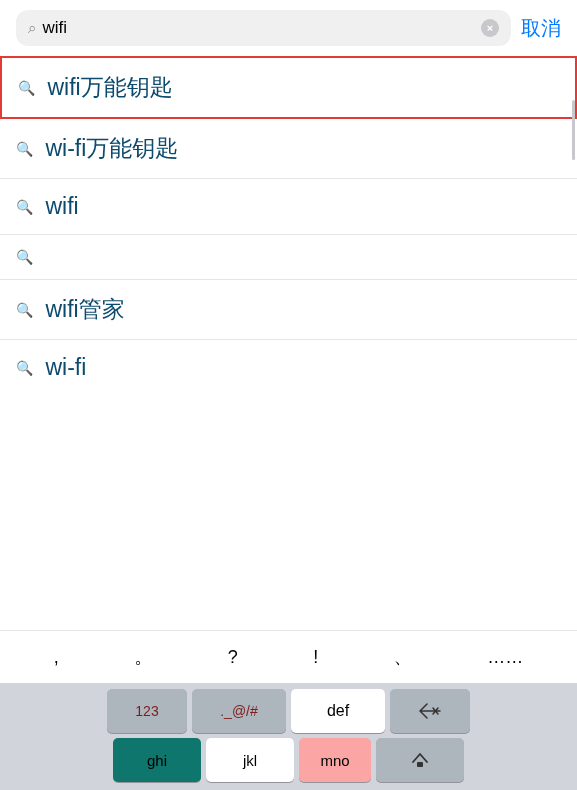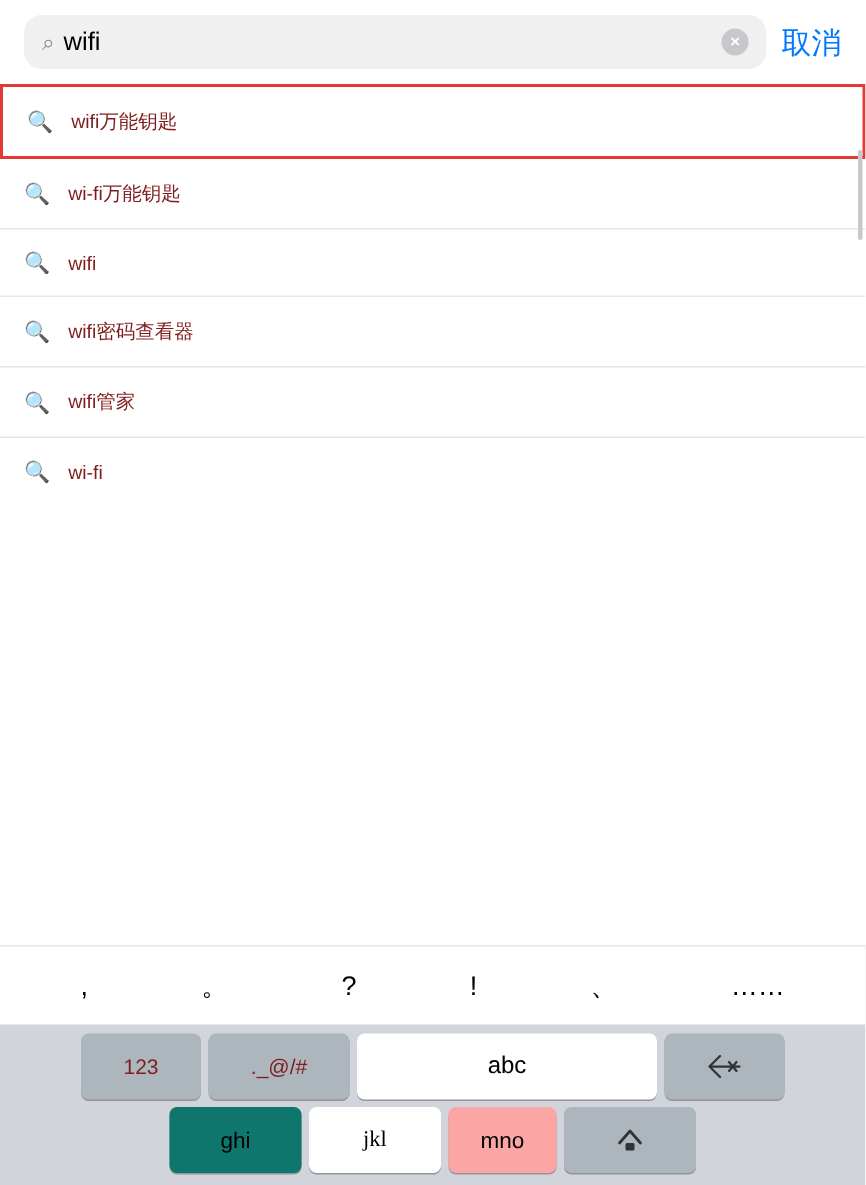--- a/index.html
+++ b/index.html
@@ -95,22 +95,22 @@
       margin: 0;
     }
 
     .suggestion-search-icon {
       color: #8e8e93;
       font-size: 14px;
       flex-shrink: 0;
     }
 
     .suggestion-text {
-      font-size: 13px;
-      color: #7f1d1d;
+      font-size: 23px;
+      color: #0c4a6e;
     }
 
     
     .keyboard-area {
       position: absolute;
       bottom: 0;
       left: 0;
       right: 0;
       background: #d1d5db;
     }
@@ -212,21 +212,20 @@
     }
 
     .key-ghi {
       background: #0f766e;
       width: 88px;
     }
 
     .key-jkl {
       background: #fff;
       width: 88px;
-      font-family: Liberation Serif, serif;
     }
 
     .key-mno {
       background: #fca5a5;
       width: 72px;
     }
 
     .key-shift {
       background: #adb5bd;
       width: 88px;
@@ -267,21 +266,20 @@
     <span class="suggestion-text">wi-fi万能钥匙</span>
   </div>
 
   <div class="suggestion-item">
     <span class="suggestion-search-icon">🔍</span>
     <span class="suggestion-text">wifi</span>
   </div>
 
   <div class="suggestion-item">
     <span class="suggestion-search-icon">🔍</span>
-    <span class="suggestion-text">wifi密码查看器</span>
   </div>
 
   <div class="suggestion-item">
     <span class="suggestion-search-icon">🔍</span>
     <span class="suggestion-text">wifi管家</span>
   </div>
 
   <div class="suggestion-item" style="border-bottom: none;">
     <span class="suggestion-search-icon">🔍</span>
     <span class="suggestion-text">wi-fi</span>
@@ -299,21 +297,21 @@
     <span class="special-key">?</span>
     <span class="special-key">!</span>
     <span class="special-key">、</span>
     <span class="special-key">……</span>
   </div>
 
   <div class="keyboard-rows">
     <div class="key-row">
       <button class="key key-wide key-123 key-123">123</button>
       <button class="key key-wide key-symbol">._@/#</button>
-      <button class="key key-abc">abc</button>
+      <button class="key key-def">def</button>
       <button class="key key-wide key-backspace key-bs">
         <svg width="22" height="16" viewBox="0 0 22 16" fill="none">
           <path d="M8 1L1 8L8 15M1 8H21" stroke="#333" stroke-width="1.5" stroke-linecap="round"></path>
           <line x1="14" y1="5" x2="19" y2="11" stroke="#333" stroke-width="1.5" stroke-linecap="round"></line>
           <line x1="19" y1="5" x2="14" y2="11" stroke="#333" stroke-width="1.5" stroke-linecap="round"></line>
         </svg>
       </button>
     </div>
     <div class="bottom-row">
       <button class="bottom-key key-ghi">ghi</button>

